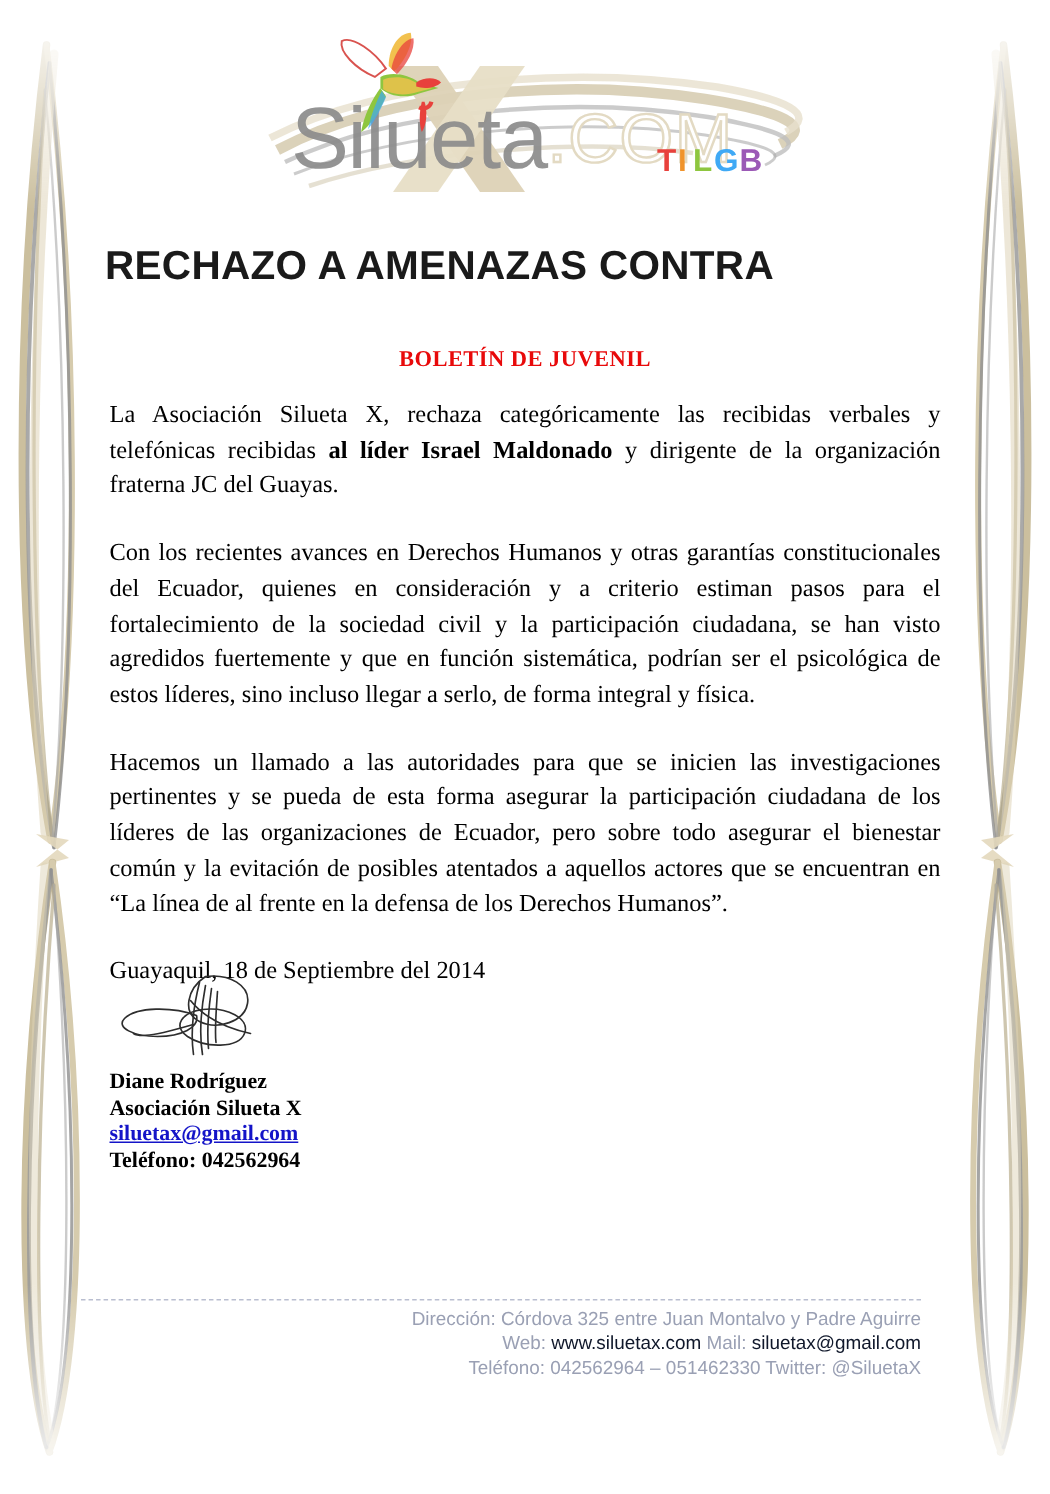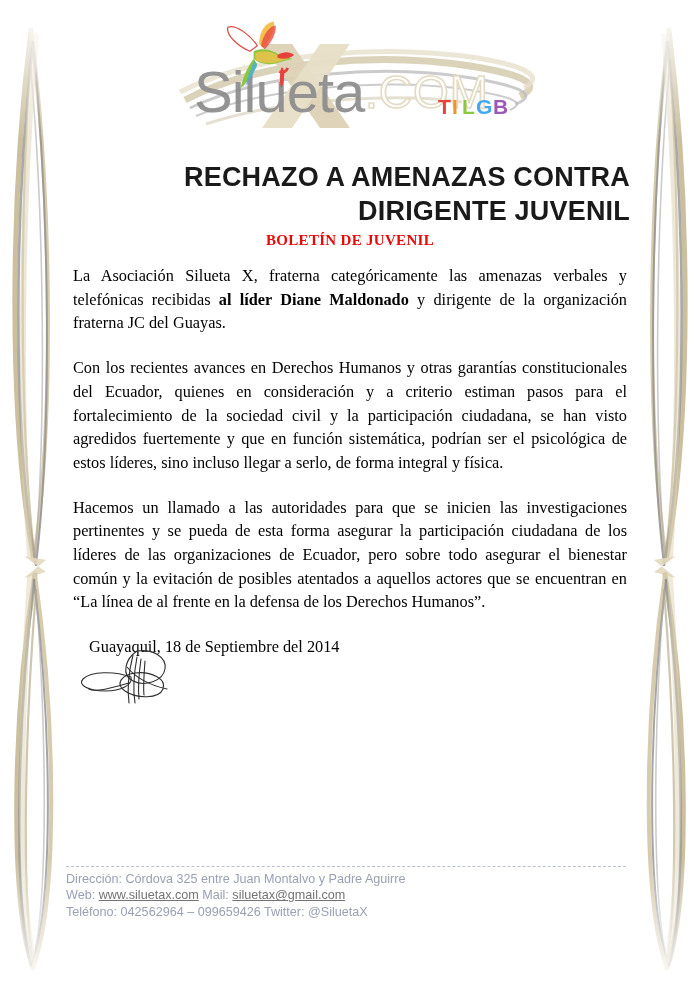--- a/index.html
+++ b/index.html
@@ -36,21 +36,21 @@
     width: 700px;
     height: 130px;
   }
 
   
   .doc-title {
     position: absolute;
     top: 160px;
     left: 70px;
     width: 560px;
-    text-align: right;
+    text-align: left;
     font-family: "Liberation Sans", sans-serif;
     font-weight: bold;
     font-size: 27px;
     line-height: 34px;
     letter-spacing: 0.2px;
     color: #1a1a1a;
   }
   .subtitle {
     position: absolute;
     top: 232px;
@@ -77,21 +77,21 @@
     font-size: 16.3px;
     line-height: 23.7px;
     margin: 0 0 21px 0;
     color: #000;
   }
   .para.last-flow { }
   .para b { font-weight: bold; }
   .date-line {
     font-size: 16.3px;
     line-height: 23.7px;
-    margin: 16px;
+    margin: 0;
   }
 
   
   .signature-block {
     position: absolute;
     left: 73px;
     top: 645px;
     width: 330px;
   }
   .sig-scribble { height: 63px; width: 120px; margin-left: 2px; }
@@ -103,38 +103,37 @@
   }
   .sig-lines .email {
     color: #1414c8;
     text-decoration: underline;
     display: inline-block;
   }
 
   
   .footer {
     position: absolute;
-    left: 66px;
+    left: 54px;
     top: 866px;
     width: 560px;
-    text-align: left;
+    text-align: right;
     font-family: "Liberation Sans", sans-serif;
     color: #9aa0b4;
     font-size: 12.6px;
     line-height: 16.4px;
   }
   .footer-rule {
     border: 0;
     border-top: 1px dashed #b9bed0;
     margin: 0 0 4px 0;
     width: 100%;
   }
   .footer a, .footer .lnk {
-    color: #737373;
-    text-decoration: underline;
+    color: #0f172a;
   }
   .footer-line { white-space: nowrap; }
 </style>
 </head>
 <body>
 
 <div class="side-decor left">
   <svg width="70" height="996" viewBox="0 0 70 996" xmlns="http://www.w3.org/2000/svg">
     <defs>
       <linearGradient id="fadeV" x1="0" y1="0" x2="0" y2="1">
@@ -230,28 +229,27 @@
       <text x="14" y="0" font-family="Liberation Sans, sans-serif" font-weight="bold" font-size="21" fill="#f0932b">I</text>
       <text x="24" y="0" font-family="Liberation Sans, sans-serif" font-weight="bold" font-size="21" fill="#8ec63f">L</text>
       <text x="38" y="0" font-family="Liberation Sans, sans-serif" font-weight="bold" font-size="21" fill="#3fa9f5">G</text>
       <text x="55" y="0" font-family="Liberation Sans, sans-serif" font-weight="bold" font-size="21" fill="#9b59b6">B</text>
     </g>
   </svg>
 </div>
 
 <div class="doc-title">
   <div>RECHAZO A AMENAZAS CONTRA</div>
-  <div>DIRIGENTE JUVENIL</div>
 </div>
 
 <div class="subtitle">BOLETÍN DE JUVENIL</div>
 
 <div class="body-block">
 
-  <p class="para"><span>La Asociación Silueta X, fraterna categóricamente las amenazas verbales y telefónicas recibidas </span><b>al líder Diane Maldonado</b><span> y dirigente de la organización fraterna JC del Guayas.</span></p>
+  <p class="para"><span>La Asociación Silueta X, rechaza categóricamente las recibidas verbales y telefónicas recibidas </span><b>al líder Israel Maldonado</b><span> y dirigente de la organización fraterna JC del Guayas.</span></p>
 
   <p class="para">Con los recientes avances en Derechos Humanos y otras garantías constitucionales del Ecuador, quienes en consideración y a criterio estiman pasos para el fortalecimiento de la sociedad civil y la participación ciudadana, se han visto agredidos fuertemente y que en función sistemática, podrían ser el psicológica de estos líderes, sino incluso llegar a serlo, de forma integral y física.</p>
 
   <p class="para last-flow">Hacemos un llamado a las autoridades para que se inicien las investigaciones pertinentes y se pueda de esta forma asegurar la participación ciudadana de los líderes de las organizaciones de Ecuador, pero sobre todo asegurar el bienestar común y la evitación de posibles atentados a aquellos actores que se encuentran en “La línea de al frente en la defensa de los Derechos Humanos”.</p>
 
   <p class="date-line">Guayaquil, 18 de Septiembre del 2014</p>
 </div>
 
 <div class="signature-block">
   <svg class="sig-scribble" viewBox="0 0 120 63" xmlns="http://www.w3.org/2000/svg">
@@ -260,20 +258,26 @@
       <path d="M60 28 C 76 26, 92 34, 88 44 C 84 54, 62 54, 50 46 C 40 39, 46 30, 60 28 Z"></path>
       <path d="M56 32 C 40 26, 16 26, 8 34 C 2 40, 14 46, 30 46 C 46 46, 58 40, 56 32 Z"></path>
       <path d="M54 38 C 40 42, 20 48, 14 44"></path>
       <path d="M58 10 C 54 26, 52 44, 54 58"></path>
       <path d="M62 12 C 59 28, 58 46, 60 58"></path>
       <path d="M66 14 C 64 28, 63 44, 64 54"></path>
       <path d="M70 16 C 69 30, 68 42, 69 50"></path>
       <path d="M52 22 C 60 32, 74 40, 92 44"></path>
     </g>
   </svg>
+  <div class="sig-lines">
+    <div>Diane Rodríguez</div>
+    <div>Asociación  Silueta X</div>
+    <div><span class="email">siluetax@gmail.com</span></div>
+    <div>Teléfono: 042562964</div>
+  </div>
 </div>
 
 <div class="footer">
   <hr class="footer-rule">
   <div class="footer-line">Dirección: Córdova 325 entre Juan Montalvo y Padre Aguirre</div>
   <div class="footer-line"><span>Web: </span><span class="lnk">www.siluetax.com</span><span> Mail: </span><span class="lnk">siluetax@gmail.com</span></div>
-  <div class="footer-line">Teléfono: 042562964 – 099659426 Twitter: @SiluetaX</div>
+  <div class="footer-line">Teléfono: 042562964 – 051462330 Twitter: @SiluetaX</div>
 </div>
 
 </body></html>

